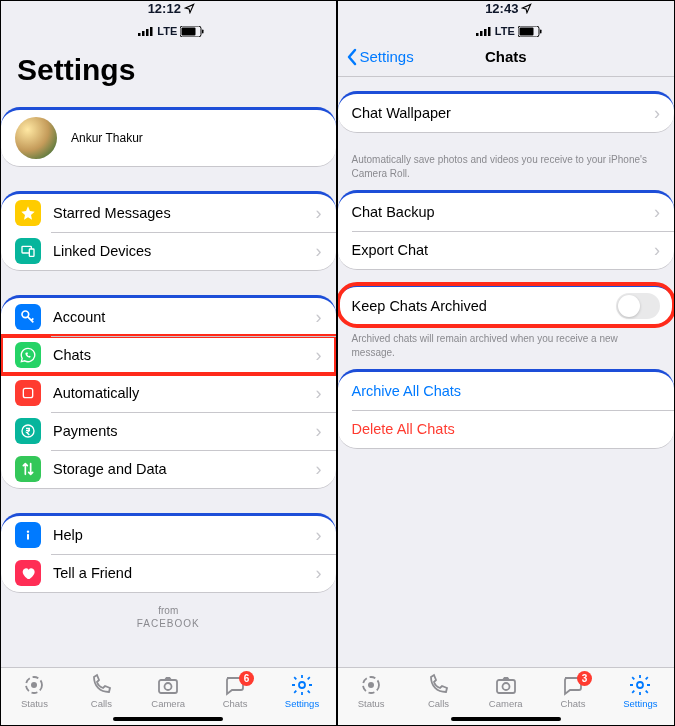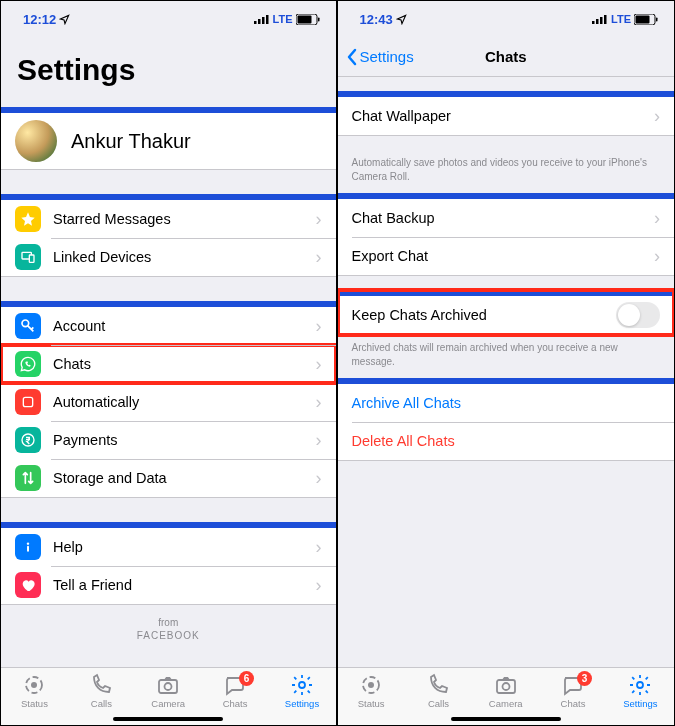--- a/index.html
+++ b/index.html
@@ -1,28 +1,28 @@
 <!DOCTYPE html>
 <html><head>
 <meta charset="utf-8">
 <style>
   * { margin:0; padding:0; box-sizing:border-box; font-family:-apple-system,Helvetica,Arial,sans-serif; -webkit-font-smoothing:antialiased; }
   body { background:#fff; width:675px; height:726px; overflow:hidden; }
   .wrap { display:flex; width:675px; height:726px; border:1px solid #000; }
   .phone { width:336.5px; height:724px; background:#efeff4; position:relative; display:flex; flex-direction:column; }
   .phone.left { border-right:2px solid #000; }
-  .statusbar { height:36px; display:flex; align-items:center; justify-content:space-between; padding:0 16px 0 22px; font-size:13px; font-weight:600; color:#1d4ed8; }
+  .statusbar { height:36px; display:flex; align-items:center; justify-content:space-between; padding:0 16px 0 22px; font-size:13px; font-weight:600; color:#0f172a;flex-direction:column; }
   .statusbar .time { display:flex; align-items:center; gap:3px; }
   .statusbar .right { display:flex; align-items:center; gap:3px;text-align:right; }
   .navbar { height:40px; display:flex; align-items:center; justify-content:center; position:relative; border-bottom:1px solid #c8c7cc; }
   .navbar .back { position:absolute; left:8px; display:flex; align-items:center; color:#007aff; font-size:15px; gap:2px; }
   .navbar .title { font-size:15px; font-weight:600; color:#000; }
   .bigtitle { font-size:30px; font-weight:700; color:#000; padding:16px 16px 20px 16px; }
   .content { flex:1; overflow:hidden; }
-  .group { background:#fff; border-top:6px solid #1d4ed8; border-bottom:1px solid #c8c7cc; }
+  .group { background:#fff; border-top:3px solid #1d4ed8; border-bottom:1px solid #c8c7cc;border-radius:19px; }
   .row { min-height:38px; display:flex; align-items:center; padding:0 14px 0 14px; position:relative; font-size:14.5px; color:#000; }
   .row + .row::before { content:""; position:absolute; left:50px; right:0; top:0; height:1px; background:#c8c7cc; }
   .row.no-icon + .row::before, .row.no-icon::before { left:14px; }
   .row .icon { width:26px; height:26px; border-radius:6px; margin-right:12px; display:flex; align-items:center; justify-content:center; flex-shrink:0; }
   .row .label { flex:1; }
   .row .chev { color:#c7c7cc; font-size:18px; font-weight:300; }
   .profile-row { min-height:56px; padding:6px 14px; }
   .avatar { width:42px; height:42px; border-radius:50%; background:radial-gradient(circle at 30% 30%, #ffe8a3, #c49b5a 50%, #5e7b3f 80%); margin-right:14px; flex-shrink:0; }
   .gap { height:24px; }
   .gap-sm { height:14px; }
@@ -70,21 +70,21 @@
           </svg>
     </div>
   </div>
 
   <div class="content">
     <div class="bigtitle">Settings</div>
 
     <div class="group">
       <div class="row profile-row">
         <div class="avatar"></div>
-        <span class="label" style="font-size:20px">Ankur Thakur</span>
+        <span class="label" style="font-size:12px">Ankur Thakur</span>
       </div>
     </div>
 
     <div class="gap"></div>
 
     <div class="group" id="left-g1">
           <div class="row">
             <div class="icon" style="background: rgb(255, 204, 0);">
               <svg width="16" height="16" viewBox="0 0 24 24" fill="#fff">
                 <path d="M12 2l2.9 6.9L22 10l-5.5 4.9L18 22l-6-3.5L6 22l1.5-7.1L2 10l7.1-1.1z"></path>

